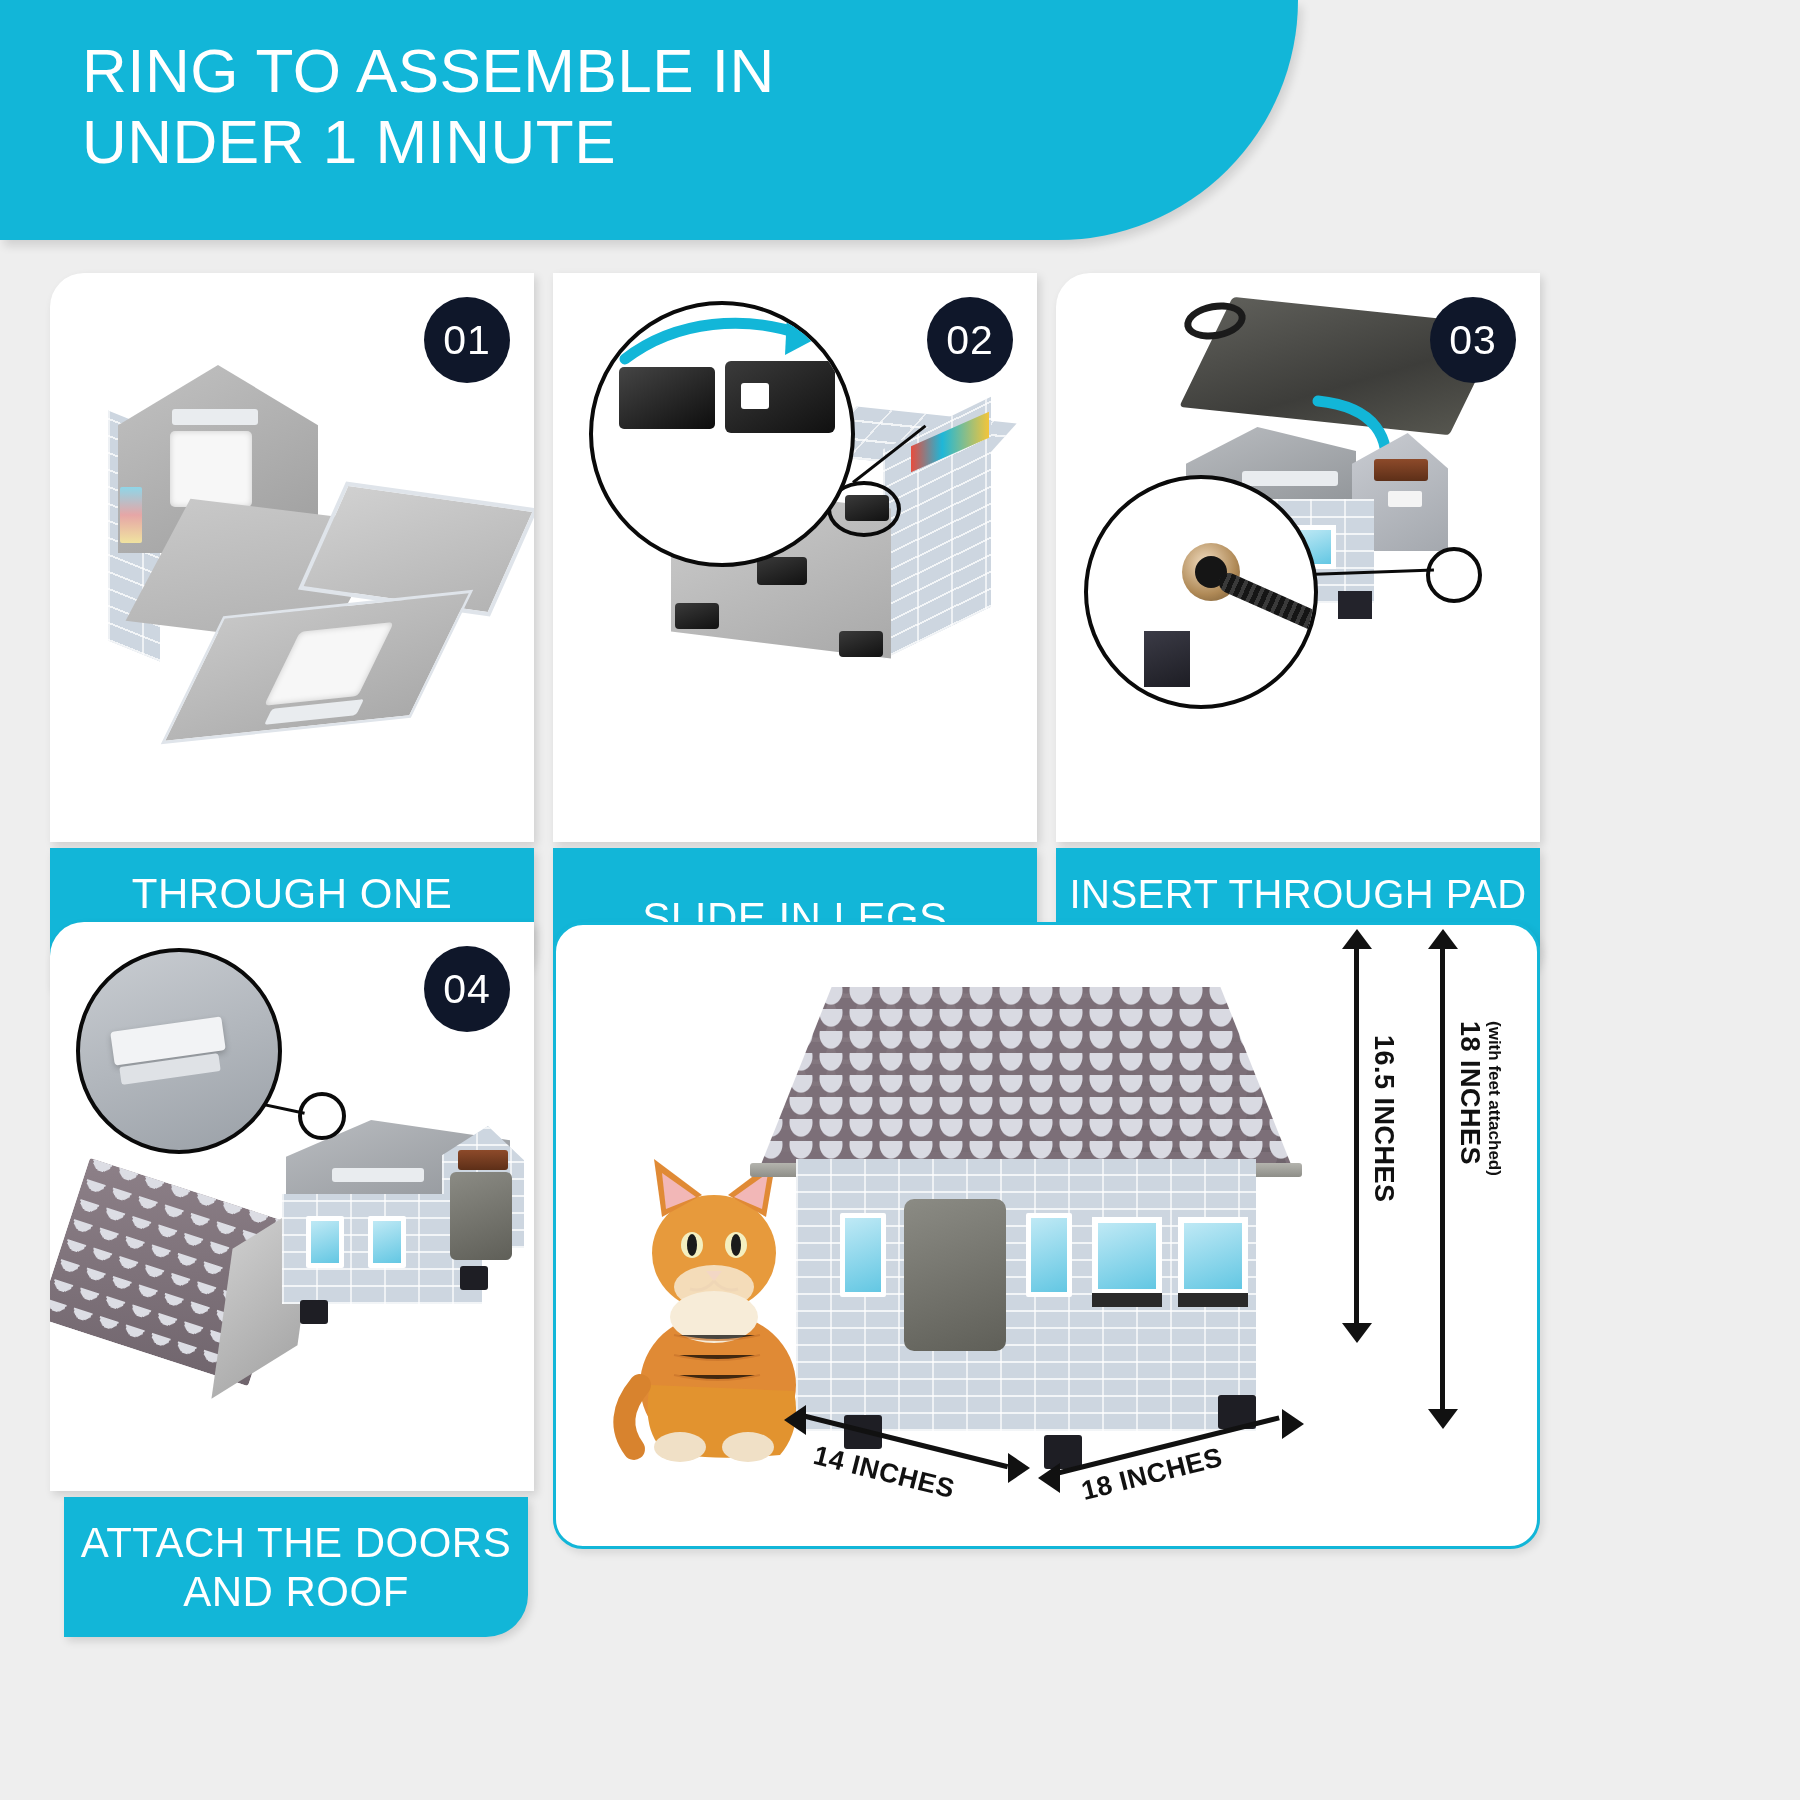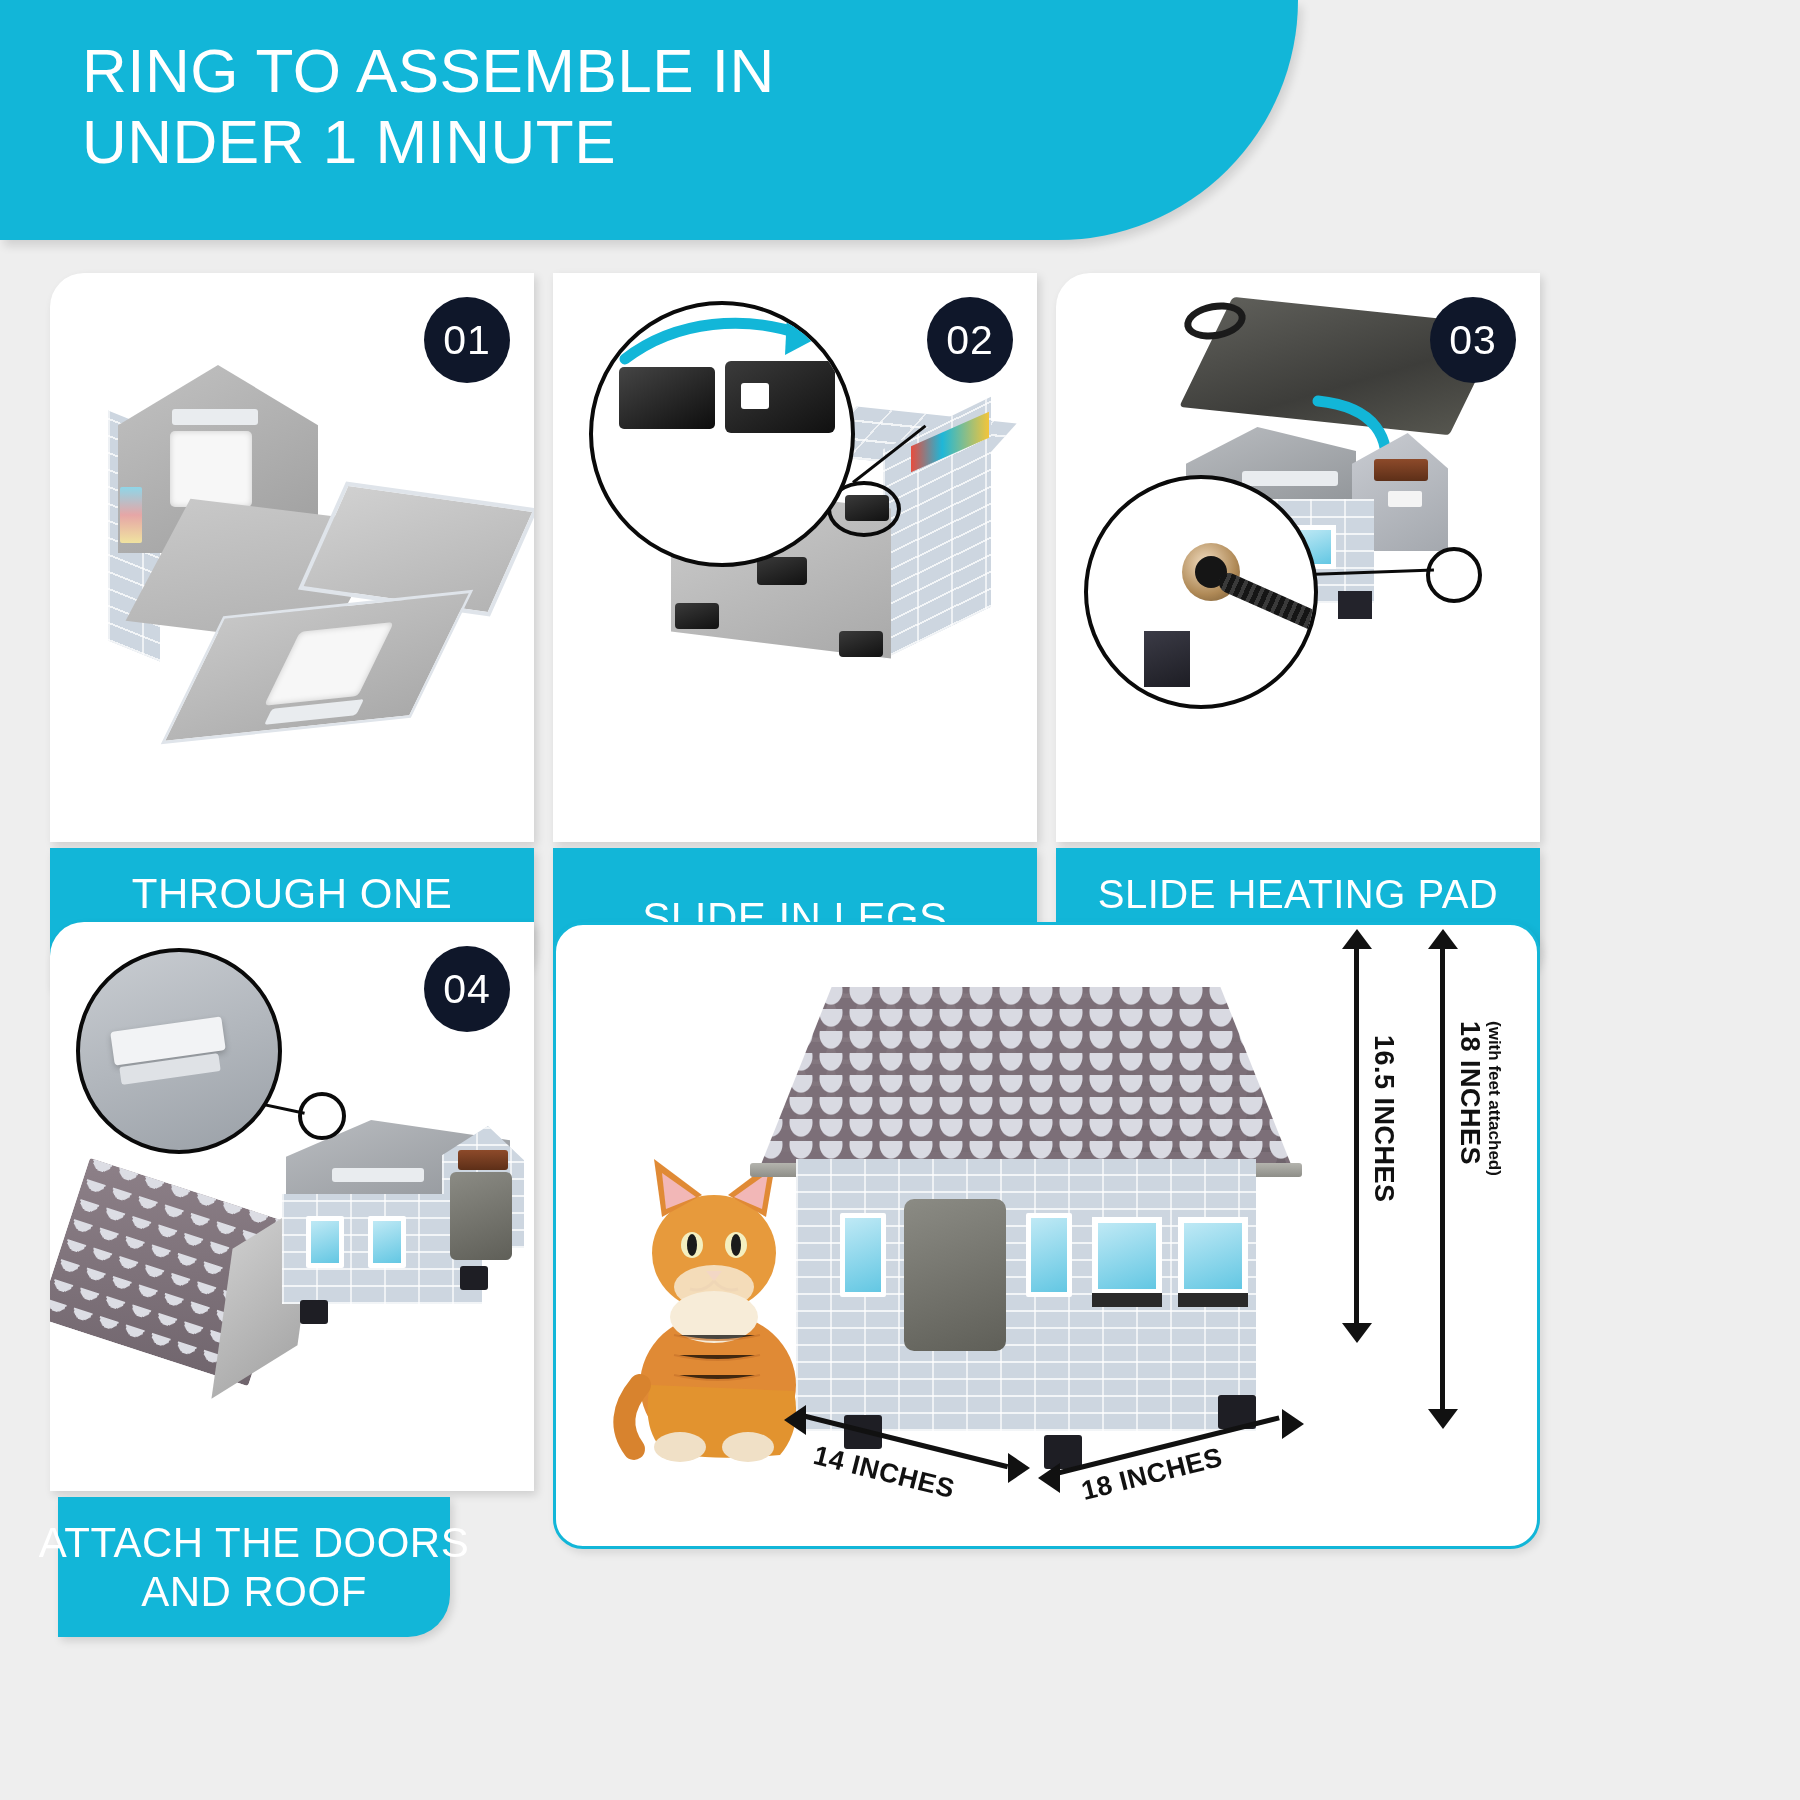--- a/index.html
+++ b/index.html
@@ -74,21 +74,21 @@
     line-height: 1.17;
     letter-spacing: 0.5px;
     display: flex; flex-direction: column;
     align-items: center; justify-content: center;
     box-shadow: 3px 4px 8px rgba(0,0,0,0.13);
   }
   .caption span { display: block; white-space: nowrap; }
   .c1 { left: 50px;   top: 848px;  width: 484px; height: 140px; border-bottom-right-radius: 42px; }
   .c2 { left: 553px;  top: 848px;  width: 484px; height: 140px; border-bottom-right-radius: 42px; }
   .c3 { left: 1056px; top: 848px;  width: 484px; height: 140px; border-bottom-right-radius: 42px; font-size: 40px;}
-  .c4 { left: 58px;   top: 1497px; width: 392px; height: 140px; border-bottom-right-radius: 42px; text-align: center; }
+  .c4 { left: 64px;   top: 1497px; width: 464px; height: 140px; border-bottom-right-radius: 42px; text-align: center; }
 
   
   .stage { position: absolute; inset: 0; }
 
   
   .brick {
     background-color: #cdd6e0;
     background-image:
       linear-gradient(#ffffff00 0 0),
       repeating-linear-gradient(0deg, rgba(255,255,255,.75) 0 2px, transparent 2px 17px),
@@ -358,21 +358,21 @@
     <div class="leader" style="left:252px;top:300px;width:126px;transform:rotate(-2deg);"></div>
 
     <div class="callout-circle brick" style="left:28px;top:202px;width:234px;height:234px;">
       <div class="grommet" style="left:94px;top:64px;"></div>
       <div class="cord" style="left:132px;top:90px;width:118px;transform:rotate(24deg);transform-origin:left center;"></div>
       <div style="position:absolute;left:56px;top:152px;width:46px;height:56px;background:linear-gradient(160deg,#3b3b46,#1d1d24);"></div>
     </div>
   </div>
 </div>
 <div class="caption c3">
-  <span>SLIDE HEATING PAD</span>
+  <span>INSERT THROUGH PAD</span>
   <span>THROUGH THE RING</span>
 </div>
 
 <div class="panel p4">
   <div class="badge">04</div>
   <div class="stage">
     <div class="roof-fold"></div>
     <div class="roof-fold2"></div>
 
     <div style="position:absolute;left:236px;top:198px;width:224px;height:92px;background:linear-gradient(160deg,#b9bcc0,#8f9398);clip-path:polygon(0 40%,38% 0,100% 22%,100% 100%,0 100%);">

